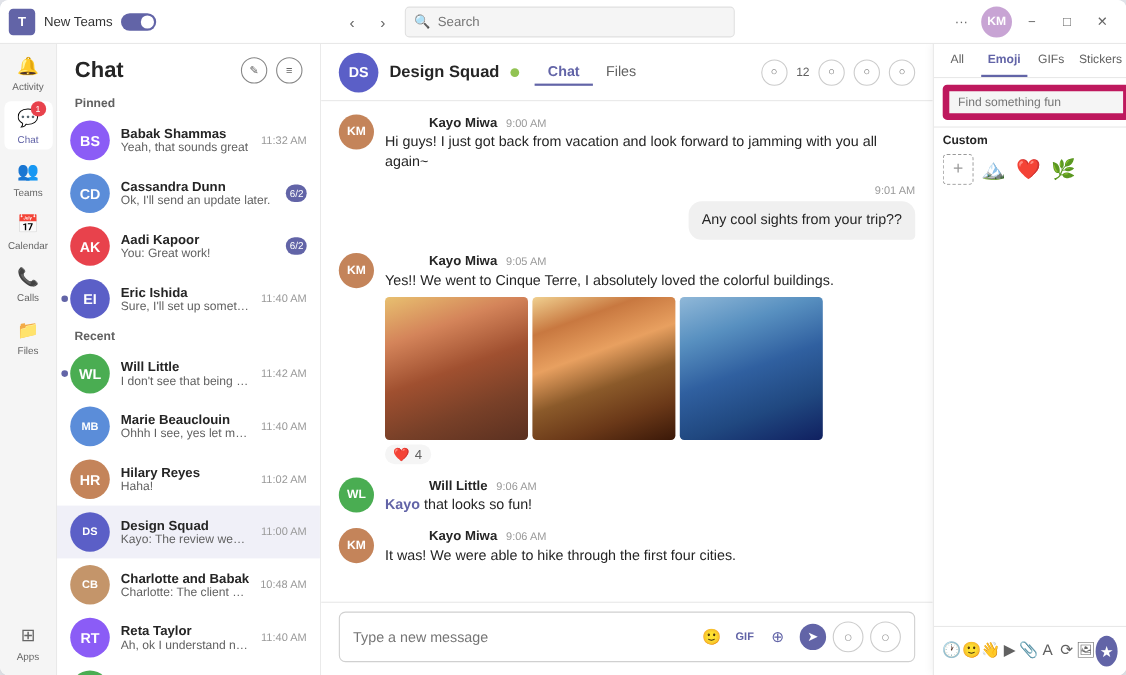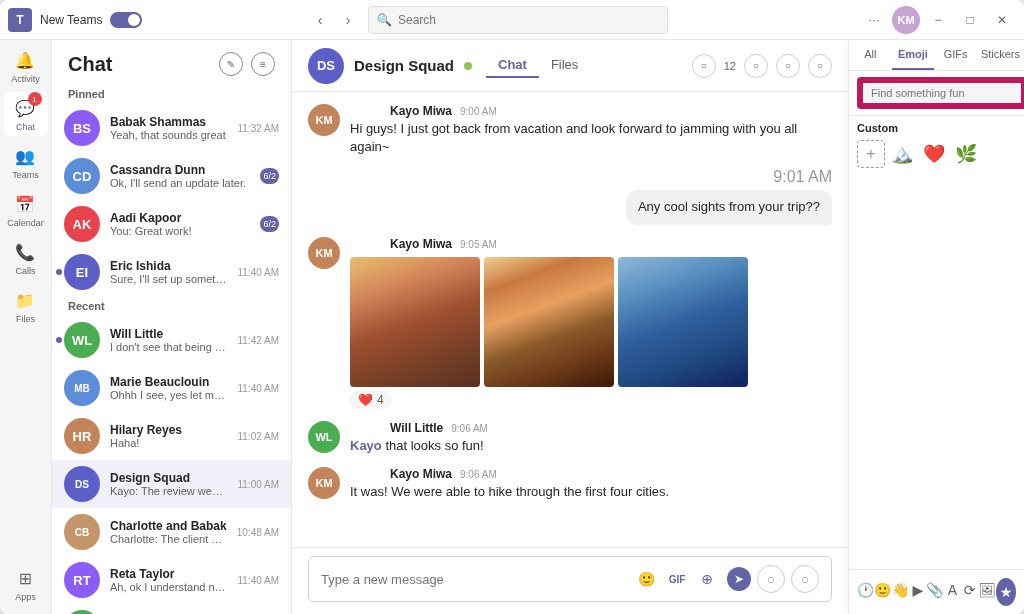--- a/index.html
+++ b/index.html
@@ -370,31 +370,32 @@
           <div class="msg-content">
             <div class="msg-header">
               <span class="msg-name">Kayo Miwa</span>
               <span class="msg-time">9:00 AM</span>
             </div>
             <div class="msg-text">Hi guys! I just got back from vacation and look forward to jamming with you all again~</div>
           </div>
         </div>
 
         <div style="display:flex;flex-direction:column;align-items:flex-end;gap:4px;">
-          <span class="msg-time" style="font-size:16px;color:#999;">9:01 AM</span>
+          <span class="msg-time" style="font-size:10px;color:#999;">9:01 AM</span>
           <div class="msg-bubble secondary">Any cool sights from your trip??</div>
         </div>
 
         <div class="message-group">
           <div class="msg-avatar" style="background:#c4845a;">KM</div>
           <div class="msg-content">
             <div class="msg-header">
               <span class="msg-name">Kayo Miwa</span>
               <span class="msg-time">9:05 AM</span>
             </div>
+            <div class="msg-text">Yes!! We went to Cinque Terre, I absolutely loved the colorful buildings.</div>
             <div class="images-row">
               <div class="img-placeholder" style="background: linear-gradient(160deg, #e8c070 0%, #d4845a 25%, #a05030 50%, #784028 75%, #5a3020 100%);"></div>
               <div class="img-placeholder img2" style="background: linear-gradient(160deg, #f0d090 0%, #c87840 20%, #e8a060 40%, #8b5a2a 60%, #6a3818 80%, #3a1808 100%);"></div>
               <div class="img-placeholder img3" style="background: linear-gradient(160deg, #90b8d8 0%, #5890c0 25%, #3060a0 50%, #204880 75%, #102060 100%);"></div>
             </div>
             <div class="reaction">
               <span>❤️</span>
               <span>4</span>
             </div>
           </div>

